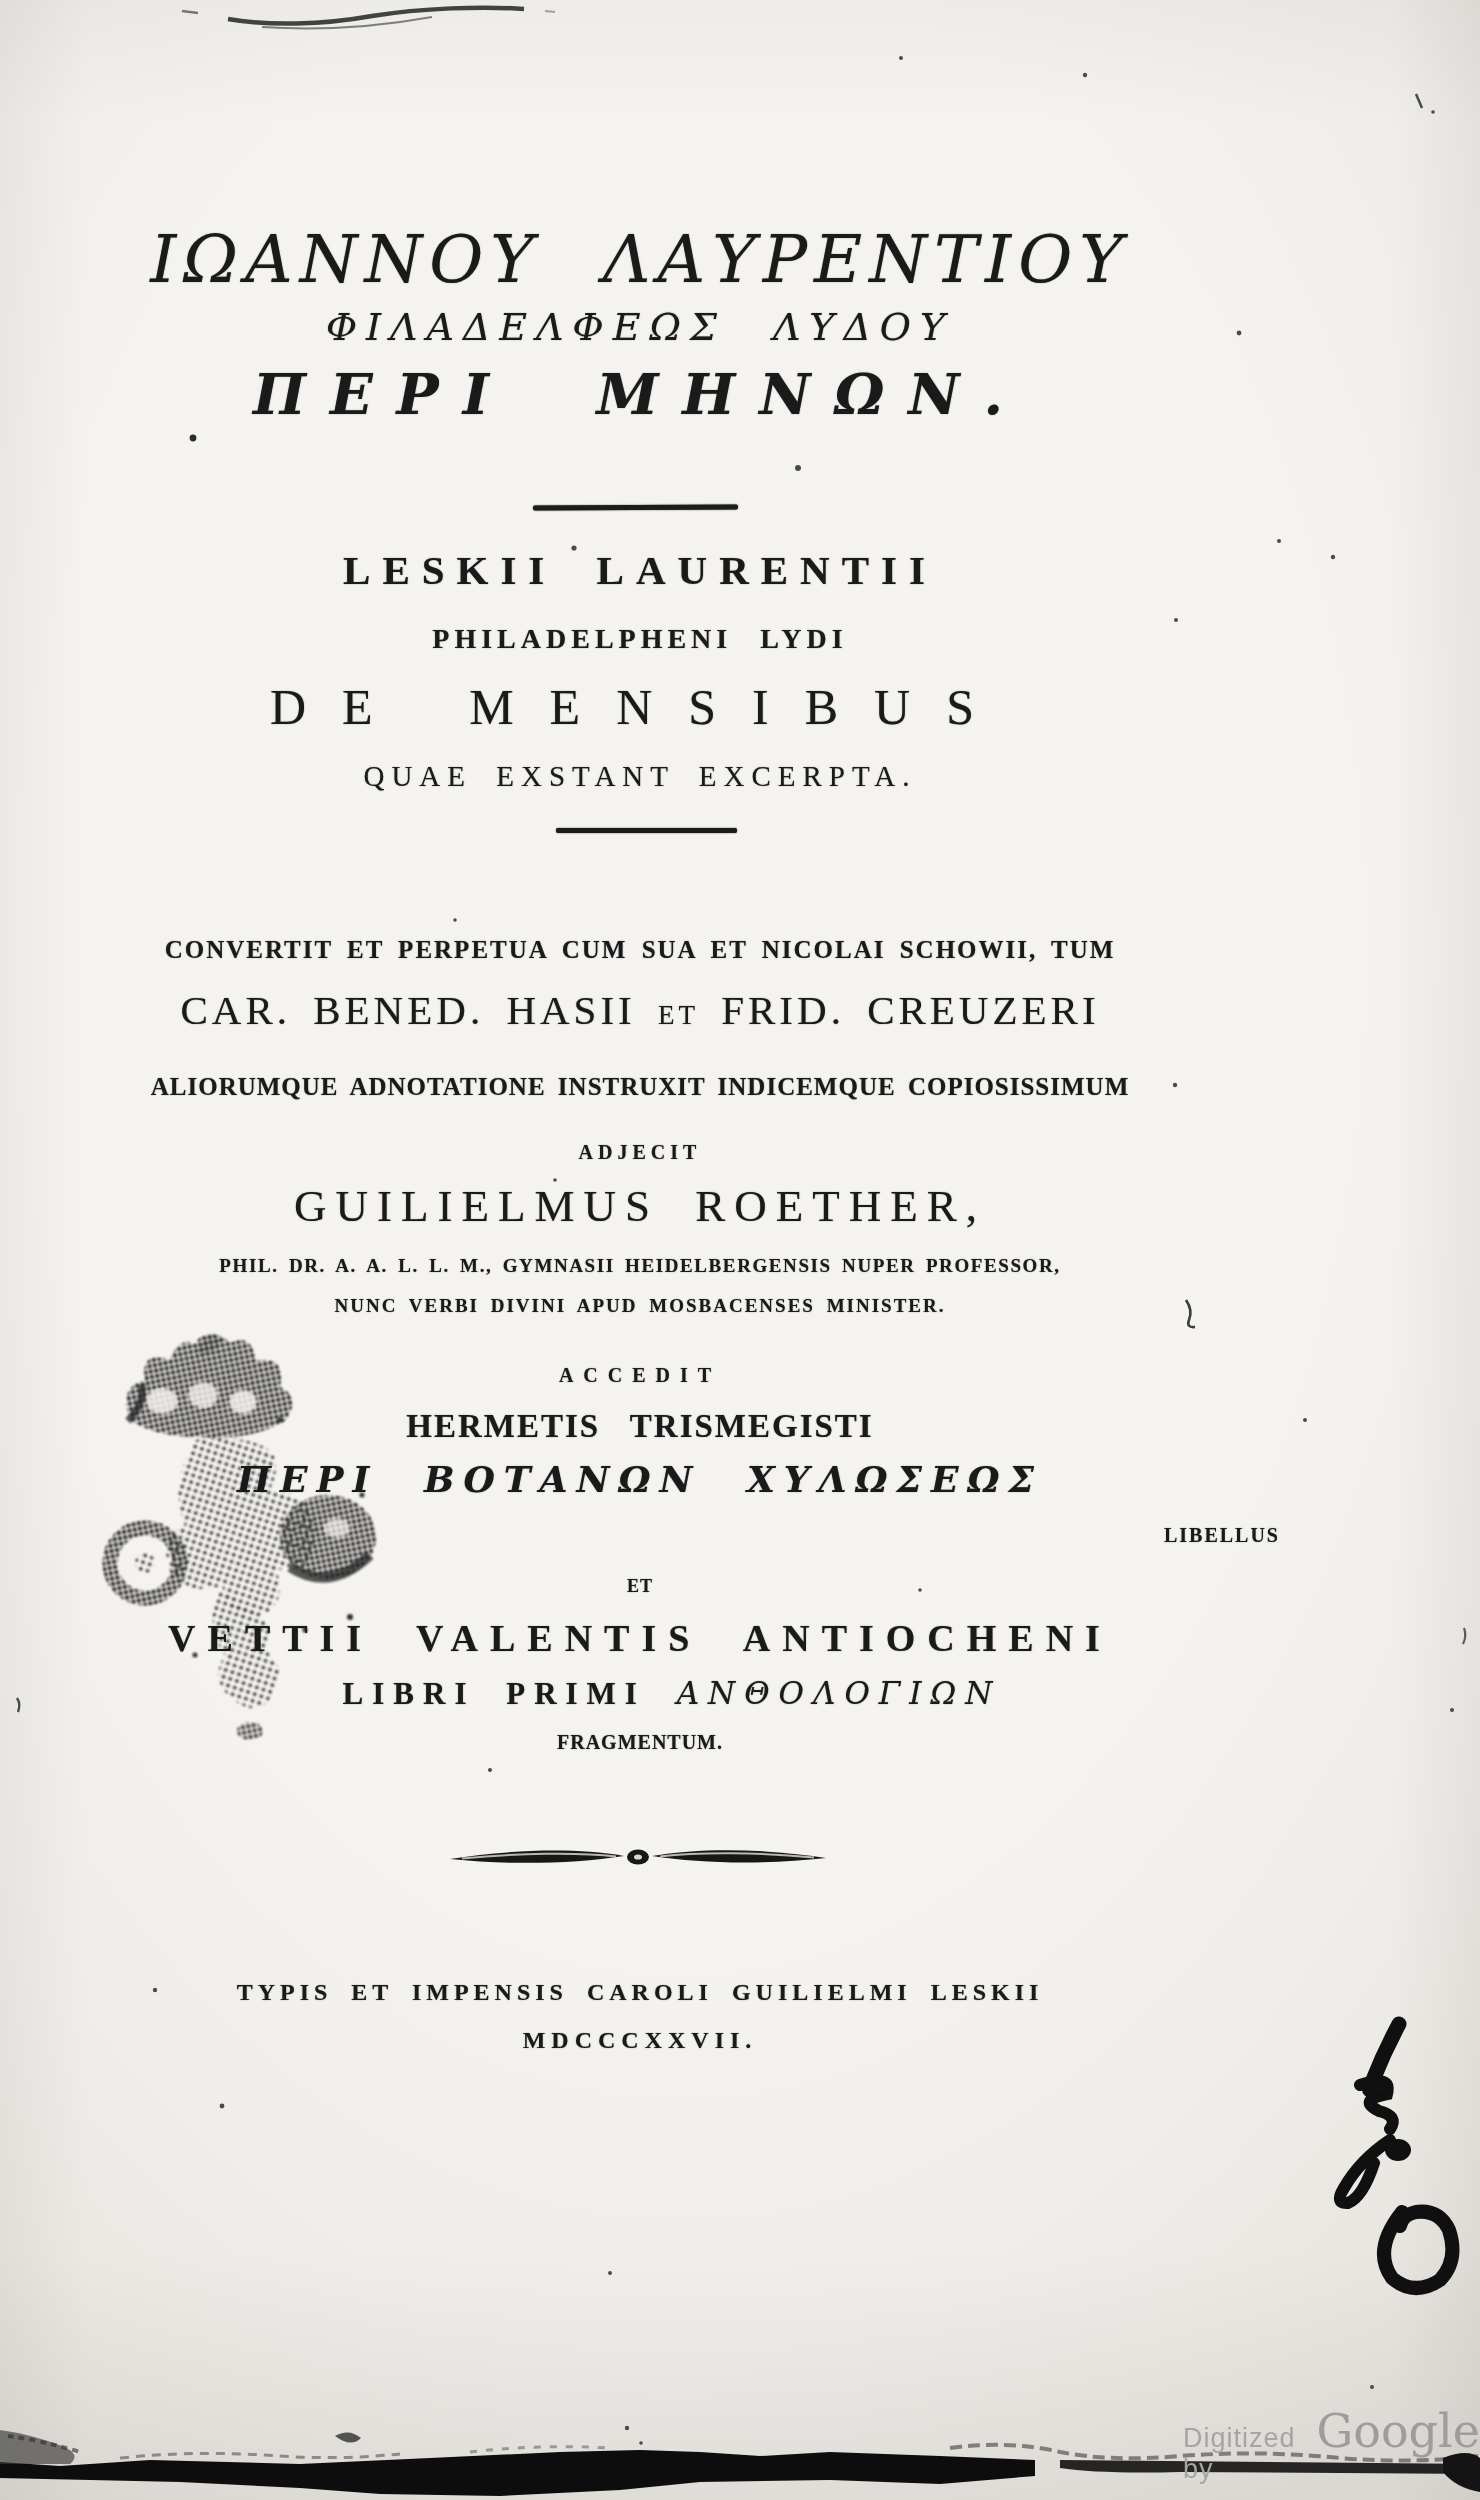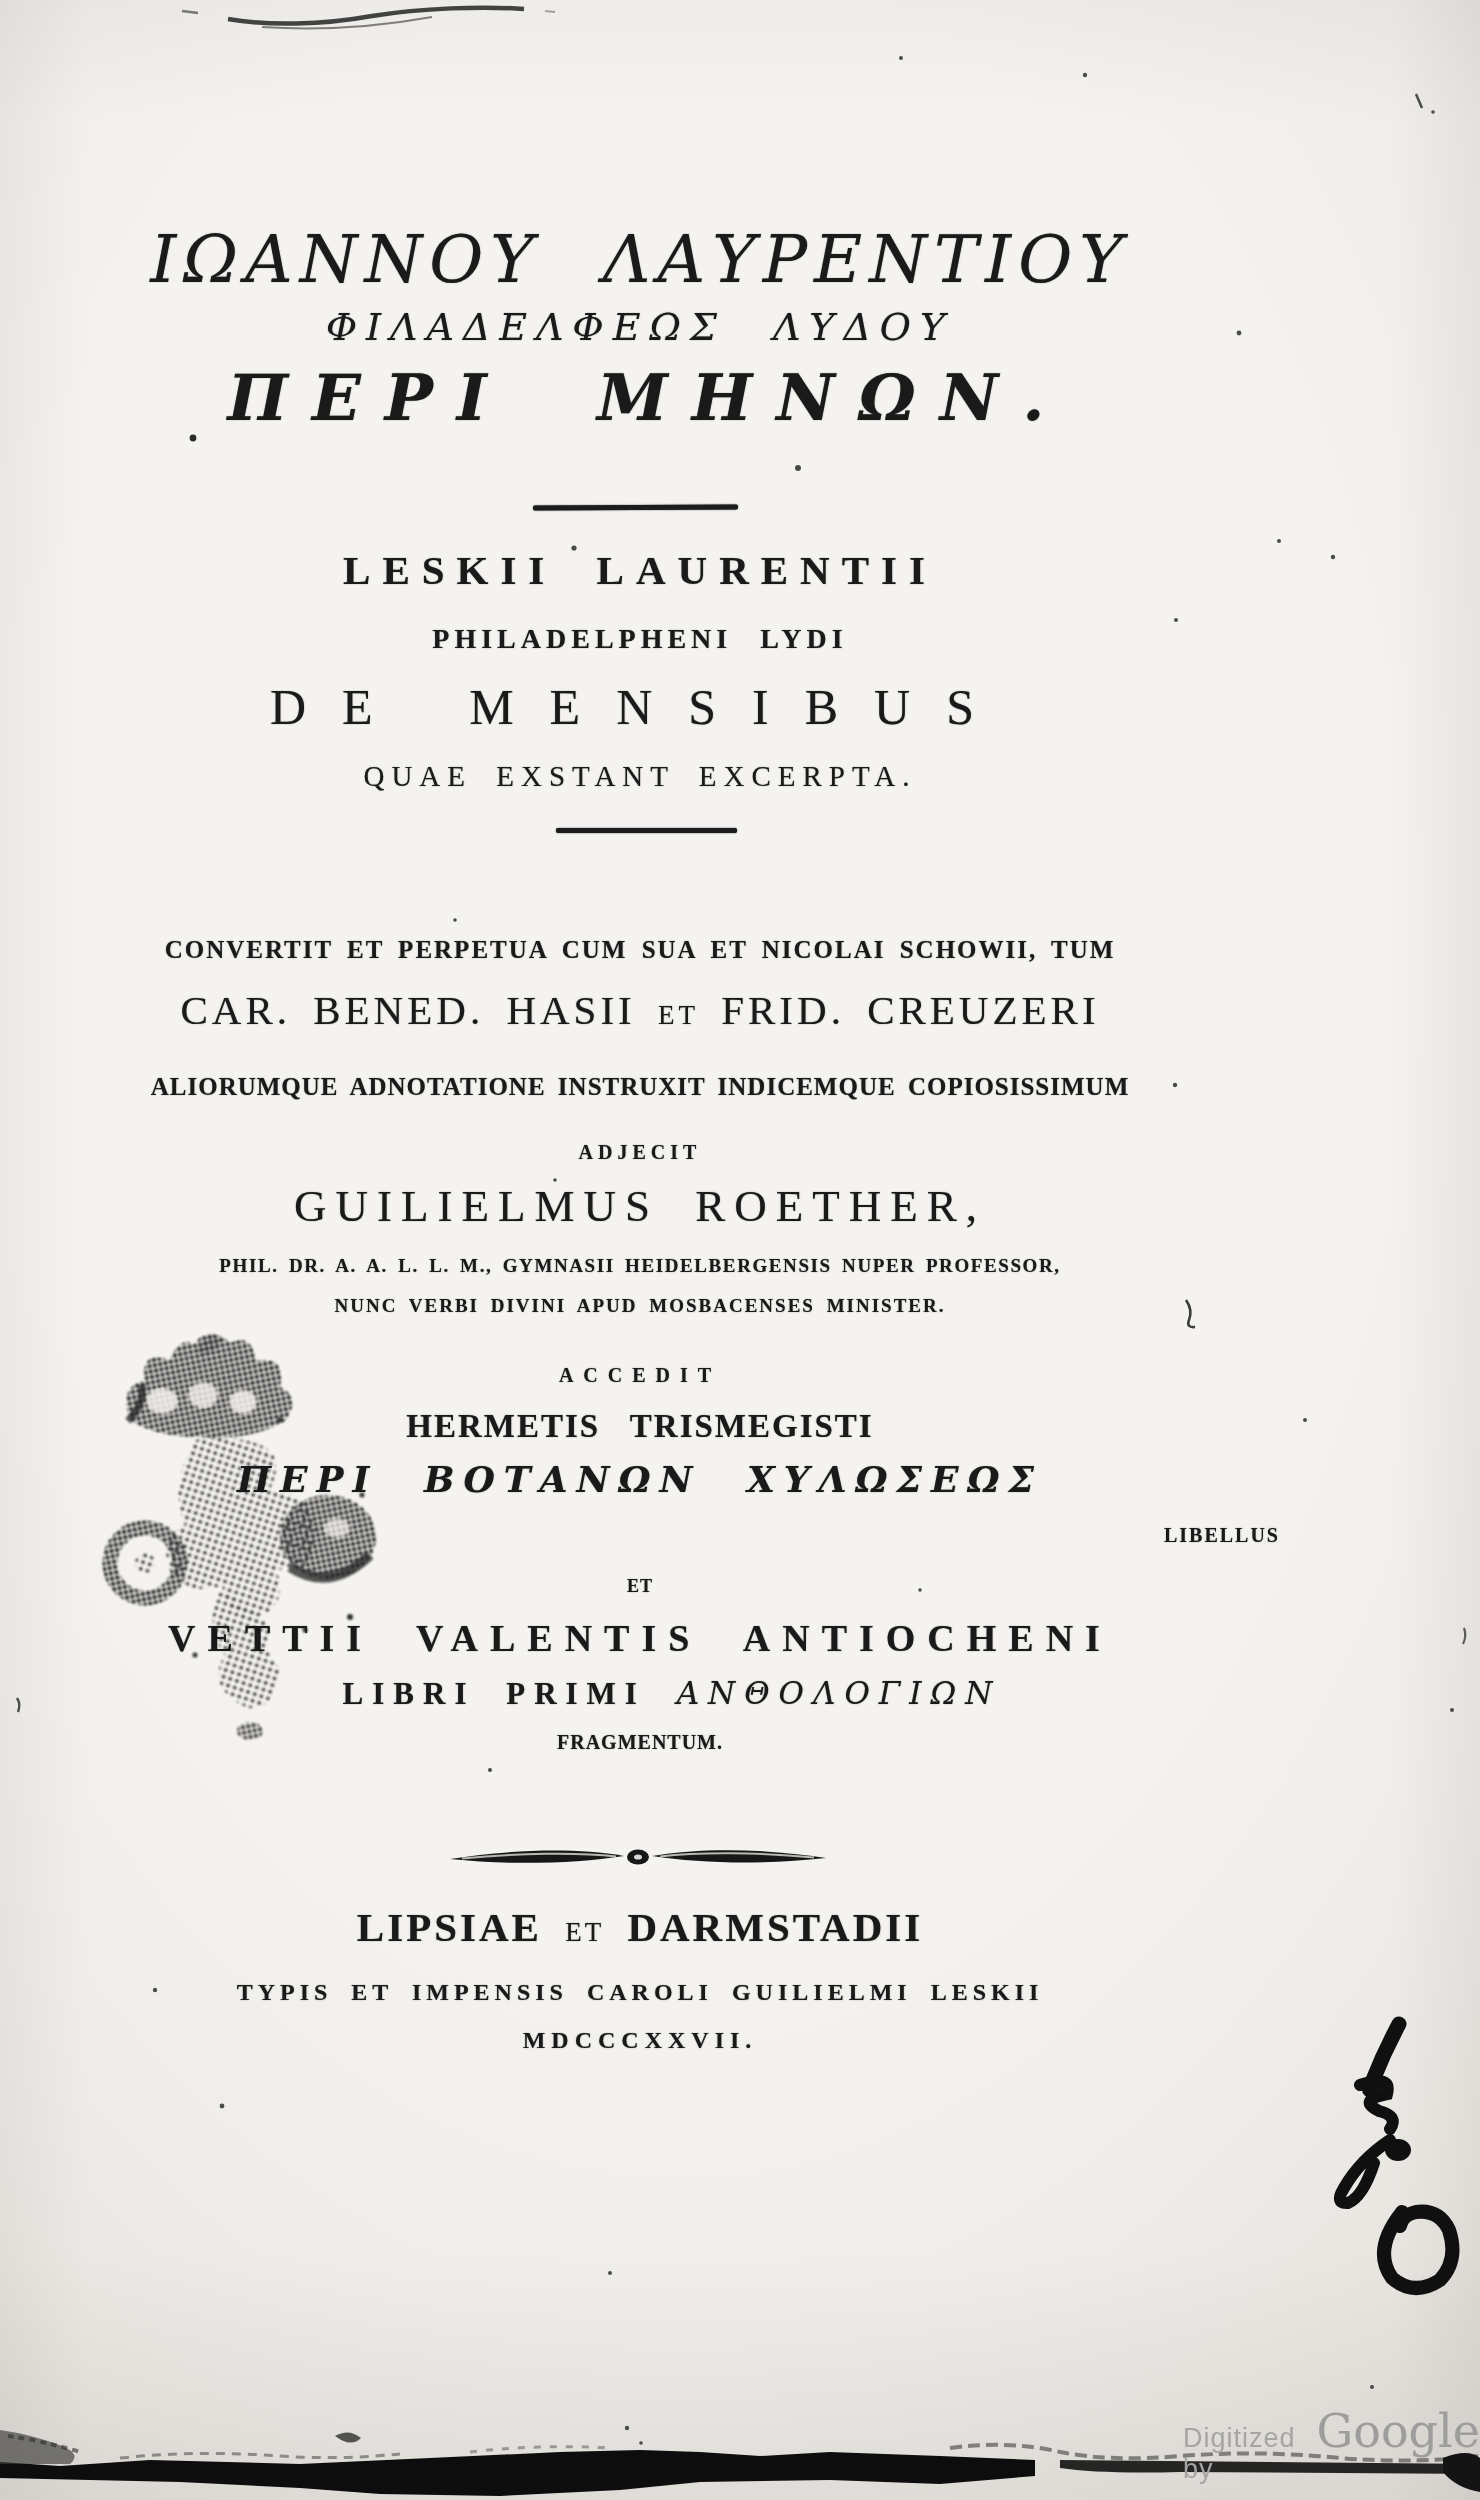--- a/index.html
+++ b/index.html
@@ -15,21 +15,21 @@
     background:
       linear-gradient(90deg, rgba(60,55,50,.05) 0%, rgba(0,0,0,0) 6%, rgba(0,0,0,0) 94%, rgba(60,55,50,.06) 100%),
       linear-gradient(180deg, rgba(60,55,50,.04) 0%, rgba(0,0,0,0) 5%, rgba(0,0,0,0) 90%, rgba(60,55,50,.07) 100%);
   }
   .col{position:absolute;left:0;width:1280px;text-align:center;line-height:1;white-space:nowrap;}
   .ink{color:#1a1a1a;text-shadow:0 0 1.2px rgba(25,25,25,.55);}
   .greek{font-family:"DejaVu Serif", serif;font-style:italic;}
 
   .t-greek1{top:227px;font-size:66px;letter-spacing:7px;word-spacing:34px;}
   .t-greek2{top:308px;font-size:38px;letter-spacing:9px;word-spacing:26px;}
-  .t-greek3{top:366px;font-size:64px;letter-spacing:24px;word-spacing:40px;font-weight:bold;padding-left:8px;}
+  .t-greek3{top:366px;font-size:56px;letter-spacing:24px;word-spacing:40px;font-weight:bold;}
   .rule{position:absolute;background:#1c1c1c;border-radius:2px;box-shadow:0 0 1.5px rgba(0,0,0,.8);}
   .rule1{left:533px;top:505px;width:205px;height:5px;transform:rotate(-.3deg);}
   .rule2{left:556px;top:828px;width:181px;height:5px;}
   .t-lat1{top:550px;font-size:41px;letter-spacing:12px;word-spacing:18px;font-weight:bold;}
   .t-lat2{top:625px;font-size:28px;letter-spacing:5px;word-spacing:16px;font-weight:bold;}
   .t-lat3{top:682px;font-size:50px;letter-spacing:36px;word-spacing:12px;}
   .t-lat4{top:762px;font-size:29px;letter-spacing:7px;word-spacing:10px;}
   .t-ed1{top:886px;font-size:25px;letter-spacing:2px;word-spacing:6px;font-weight:bold;}
   .t-ed2{top:937px;font-size:25px;letter-spacing:2px;word-spacing:6px;font-weight:bold;}
   .t-ed3{top:990px;font-size:41px;letter-spacing:4px;word-spacing:8px;}
@@ -98,21 +98,20 @@
     <g>
       <path d="M2,15 C60,6 125,3 176,12 C125,20 60,21 2,15 Z" fill="#171717"></path>
       <path d="M14,14.5 C70,9 130,8 168,12.5" stroke="#efede9" stroke-width="2" fill="none" opacity=".75"></path>
       <path d="M378,14 C320,5 255,3 204,12 C255,20 320,20.5 378,14 Z" fill="#171717"></path>
       <path d="M366,13.5 C310,8 250,8 212,12.5" stroke="#efede9" stroke-width="2" fill="none" opacity=".75"></path>
       <ellipse cx="190" cy="13" rx="11" ry="7.5" fill="#171717"></ellipse>
       <ellipse cx="190" cy="13" rx="4" ry="2.6" fill="#efede9" opacity=".9"></ellipse>
     </g>
   </svg>
 
-  <div class="col ink t-lips"><span>LIPSIAE</span> <span class="small-et">ET</span> <span>DARMSTADII</span></div>
   <div class="col ink t-typis">TYPIS ET IMPENSIS CAROLI GUILIELMI LESKII</div>
   <div class="col ink t-year">MDCCCXXVII.</div>
 
   <svg class="stamp" width="330" height="430" viewBox="0 0 330 430">
     <defs>
       <pattern id="sp1" width="7" height="7" patternUnits="userSpaceOnUse" patternTransform="rotate(18)">
         <circle cx="2.2" cy="2.2" r="1.8" fill="#1c1c1c"></circle>
       </pattern>
       <pattern id="sp2" width="5.4" height="5.4" patternUnits="userSpaceOnUse" patternTransform="rotate(-12)">
         <circle cx="2.2" cy="2.2" r="2.2" fill="#141414"></circle>

